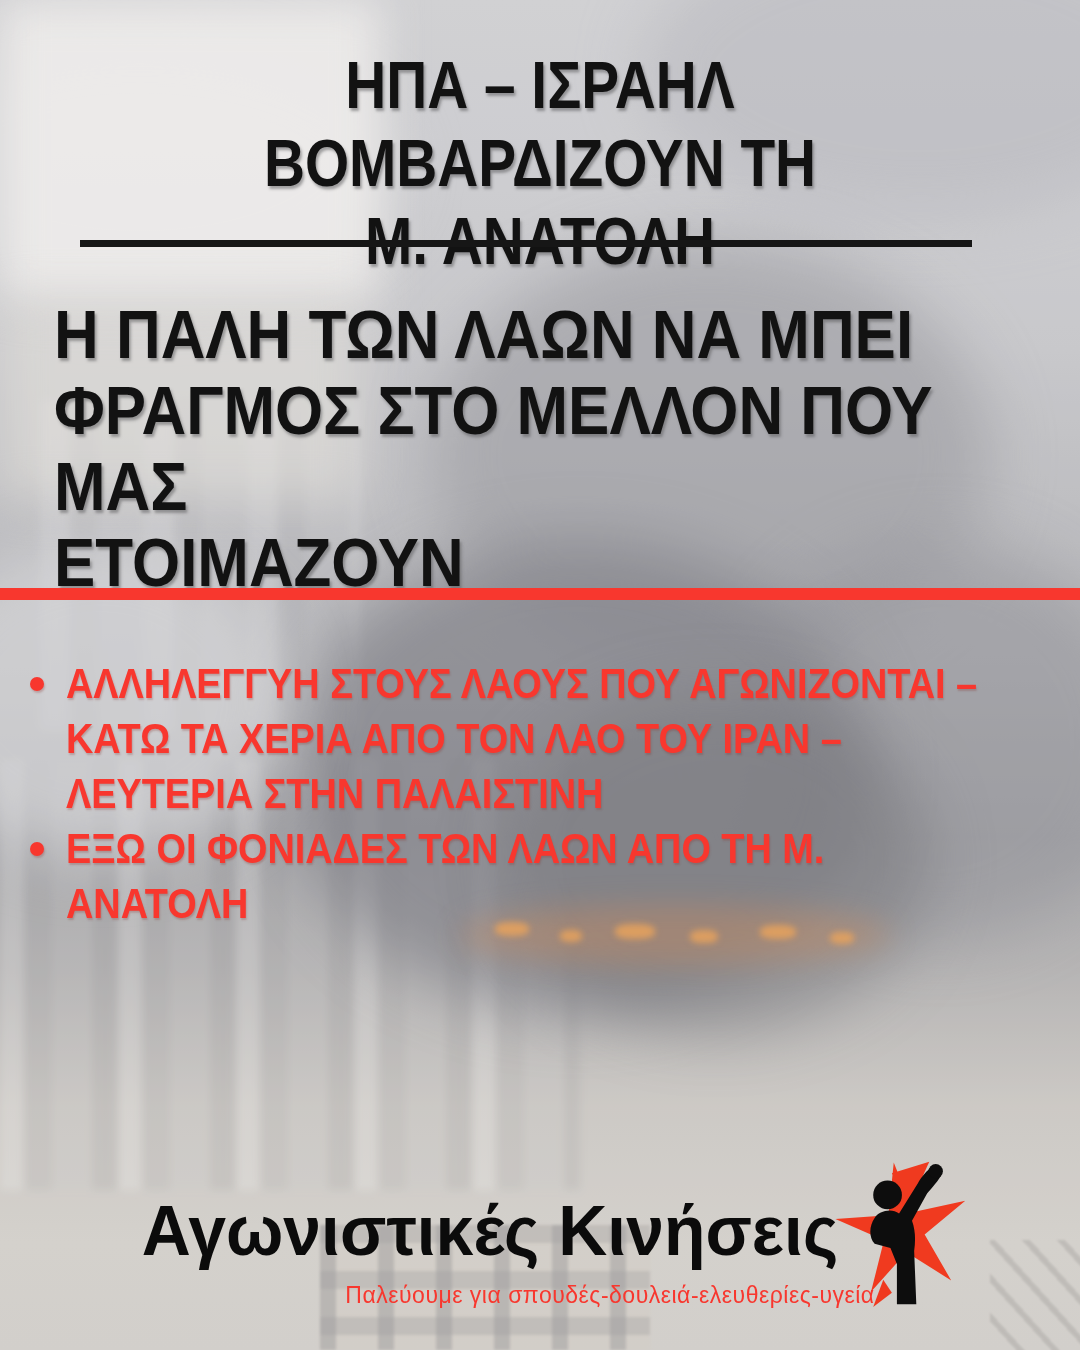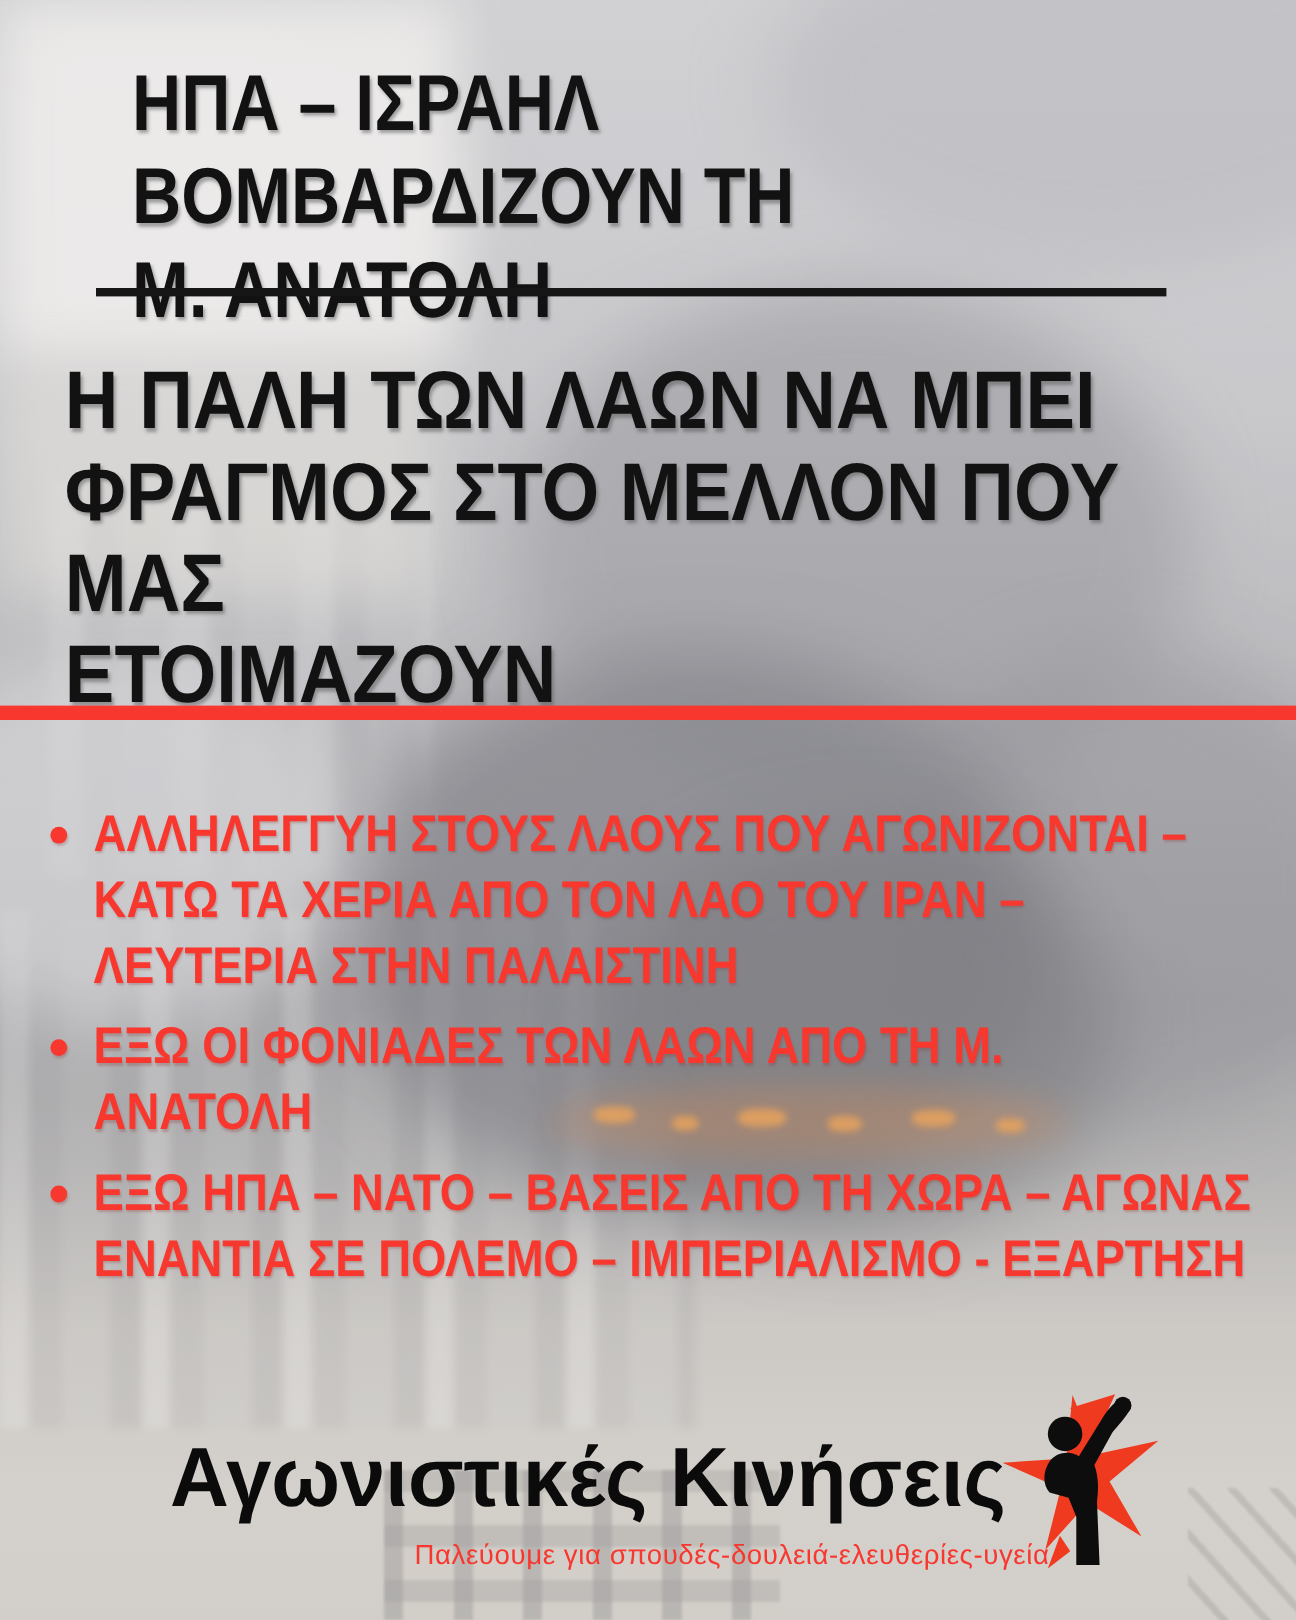--- a/index.html
+++ b/index.html
@@ -55,32 +55,32 @@
   .scaffold{
     position:absolute;left:990px;top:1240px;width:120px;height:120px;opacity:.4;filter:blur(1px);
     background:repeating-linear-gradient(48deg, rgba(90,88,86,.55) 0 6px, rgba(0,0,0,0) 6px 26px);
   }
   .fire-glow{position:absolute;left:460px;top:905px;width:430px;height:60px;border-radius:50%;
     background:rgba(198,112,52,.38);filter:blur(14px);}
   .fire-dot{position:absolute;border-radius:40%;background:rgba(226,142,58,.85);filter:blur(3px);}
   .wash{position:absolute;inset:0;background:rgba(255,255,255,.18);}
   
   .layer{position:absolute;z-index:2;}
-  .headline-top{top:46px;left:40px;right:40px;color:var(--ink);}
+  .headline-top{top:46px;left:40px;right:40px;text-align:center;color:var(--ink);}
   .ht-line{font-size:66px;font-weight:700;line-height:78px;letter-spacing:0;
     transform:scaleX(.86);transform-origin:50% 50%;
     text-shadow:2px 3px 3px rgba(85,85,88,.5);}
   .rule-black{top:240px;left:80px;width:892px;height:7px;background:#161616;}
   .headline-main{top:296px;left:6px;right:6px;text-align:left;color:var(--ink);}
   .hm-line{font-size:68px;font-weight:700;line-height:76px;
     transform:scaleX(.91);transform-origin:50% 50%;
     text-shadow:2px 3px 3px rgba(85,85,88,.5);}
   .rule-red{top:588px;left:0;width:1080px;height:12px;background:var(--accent);}
   .demands{top:656px;left:24px;right:0;list-style:none;margin:0;padding:0;color:var(--accent);}
-  .demand-item{position:relative;padding-left:42px;margin:12px;}
+  .demand-item{position:relative;padding-left:42px;margin:0;}
   .dot{position:absolute;left:6px;top:21px;width:14px;height:14px;border-radius:50%;
     background:var(--accent);box-shadow:1px 2px 2px rgba(140,60,55,.3);}
   .b-line{font-size:43px;font-weight:700;line-height:55px;white-space:nowrap;
     transform:scaleX(.88);transform-origin:0 50%;
     text-shadow:1px 2px 2px rgba(140,60,55,.3);}
   .brand-name{top:1190px;left:0;width:980px;text-align:center;color:#0b0b0b;
     font-size:70px;font-weight:700;line-height:82px;
     transform:scaleX(.97);transform-origin:50% 50%;}
   .brand-tagline{top:1280px;left:120px;width:980px;text-align:center;color:var(--accent);
     font-size:23px;font-weight:400;line-height:30px;letter-spacing:.5px;}
@@ -135,25 +135,20 @@
       <span class="dot"></span>
       <div class="b-line">ΑΛΛΗΛΕΓΓΥΗ ΣΤΟΥΣ ΛΑΟΥΣ ΠΟΥ ΑΓΩΝΙΖΟΝΤΑΙ –</div>
       <div class="b-line">ΚΑΤΩ ΤΑ ΧΕΡΙΑ ΑΠΟ ΤΟΝ ΛΑΟ ΤΟΥ ΙΡΑΝ –</div>
       <div class="b-line">ΛΕΥΤΕΡΙΑ ΣΤΗΝ ΠΑΛΑΙΣΤΙΝΗ</div>
     </li>
     <li class="demand-item">
       <span class="dot"></span>
       <div class="b-line">ΕΞΩ ΟΙ ΦΟΝΙΑΔΕΣ ΤΩΝ ΛΑΩΝ ΑΠΟ ΤΗ Μ.</div>
       <div class="b-line">ΑΝΑΤΟΛΗ</div>
     </li>
-    <li class="demand-item">
-      <span class="dot"></span>
-      <div class="b-line">ΕΞΩ ΗΠΑ – ΝΑΤΟ – ΒΑΣΕΙΣ ΑΠΟ ΤΗ ΧΩΡΑ – ΑΓΩΝΑΣ</div>
-      <div class="b-line">ΕΝΑΝΤΙΑ ΣΕ ΠΟΛΕΜΟ – ΙΜΠΕΡΙΑΛΙΣΜΟ - ΕΞΑΡΤΗΣΗ</div>
-    </li>
   </ul>
 
   <div class="layer brand-name">Αγωνιστικές Κινήσεις</div>
   <div class="layer brand-tagline">Παλεύουμε για σπουδές-δουλειά-ελευθερίες-υγεία</div>
 
   <svg class="layer brand-logo" viewBox="0 0 100 103" xmlns="http://www.w3.org/2000/svg" aria-hidden="true">
     <g fill="var(--logo-red)">
       <path d="M4.7,41.7 L41.6,39.2 L45.3,2.5 L59.0,36.8 L95.1,29.0 L66.8,52.6 L85.3,84.5 L54.1,64.9 L29.5,92.4 L38.5,56.6 Z"></path>
     </g>
     <g fill="var(--logo-red)">

